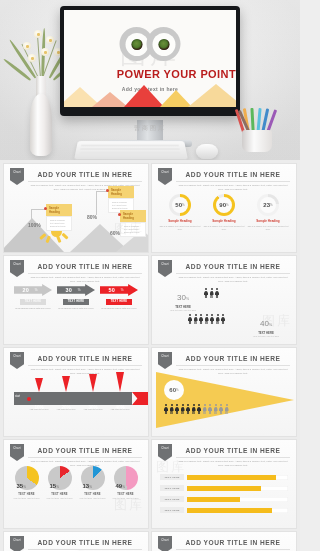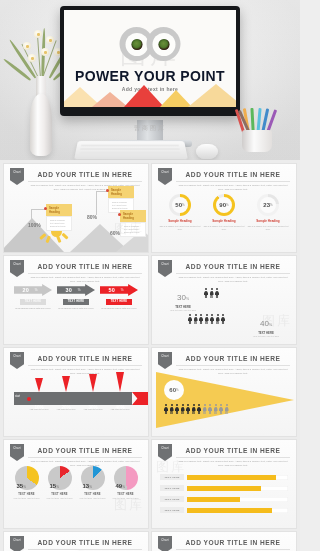--- a/index.html
+++ b/index.html
@@ -35,22 +35,22 @@
     background: #fbfaf8; overflow: hidden;
   }
   .screen-eyes { position:absolute; left:50%; top:17px; transform:translateX(-50%); display:flex; gap:-6px; }
   .eye-outer{ width:34px;height:34px;border-radius:50%;background:#c9c9c9; display:flex;align-items:center;justify-content:center;}
   .eye-outer:nth-child(2){ margin-left:-7px; }
   .eye-mid{ width:23px;height:23px;border-radius:50%;background:#fdfdfb;display:flex;align-items:center;justify-content:center;}
   .eye-iris{ width:11px;height:11px;border-radius:50%;
     background: radial-gradient(circle at 45% 40%, #6b8f3a 0%, #4f7a2b 45%, #3b2414 70%, #241309 100%);
     box-shadow: inset 0 0 2px rgba(0,0,0,.6);}
   .screen-title{
-    position:absolute; left:0; right:0; top:58px; text-align:center;
-    font-size:14px; font-weight:700; letter-spacing:.4px; color:#0f172a;
+    position:absolute; left:0; right:0; top:58px; text-align:right;
+    font-size:11px; font-weight:700; letter-spacing:.4px; color:#b91c1c;
   }
   .screen-sub{
     position:absolute; left:0; right:0; top:76px; text-align:center;
     font-size:5px; font-weight:600; color:#7d7d7d; letter-spacing:.3px;
   }
   .screen-mountains{ position:absolute; left:0; right:0; bottom:0; height:26px; }
   .screen-mountains span{ position:absolute; bottom:0; width:0; height:0; border-style:solid; border-color:transparent; }
   .screen-watermark{
     position:absolute; left:50%; top:45%; transform:translate(-50%,-50%) ;
     font-size:26px; color:rgba(140,140,140,.16); letter-spacing:4px; white-space:nowrap;

